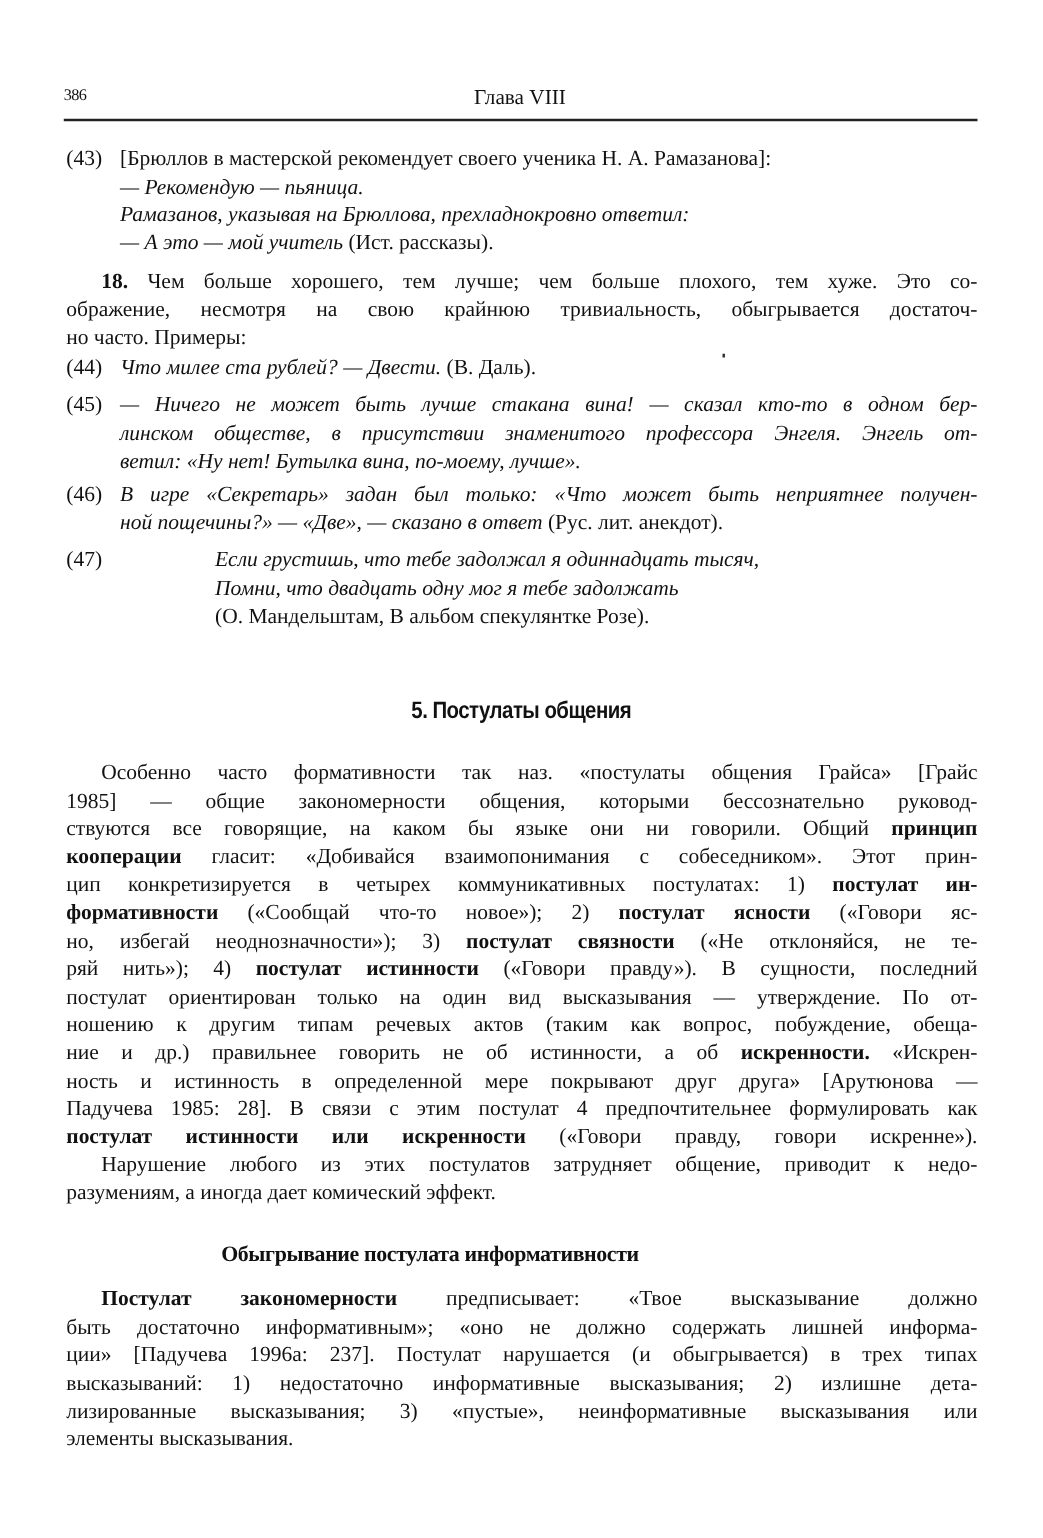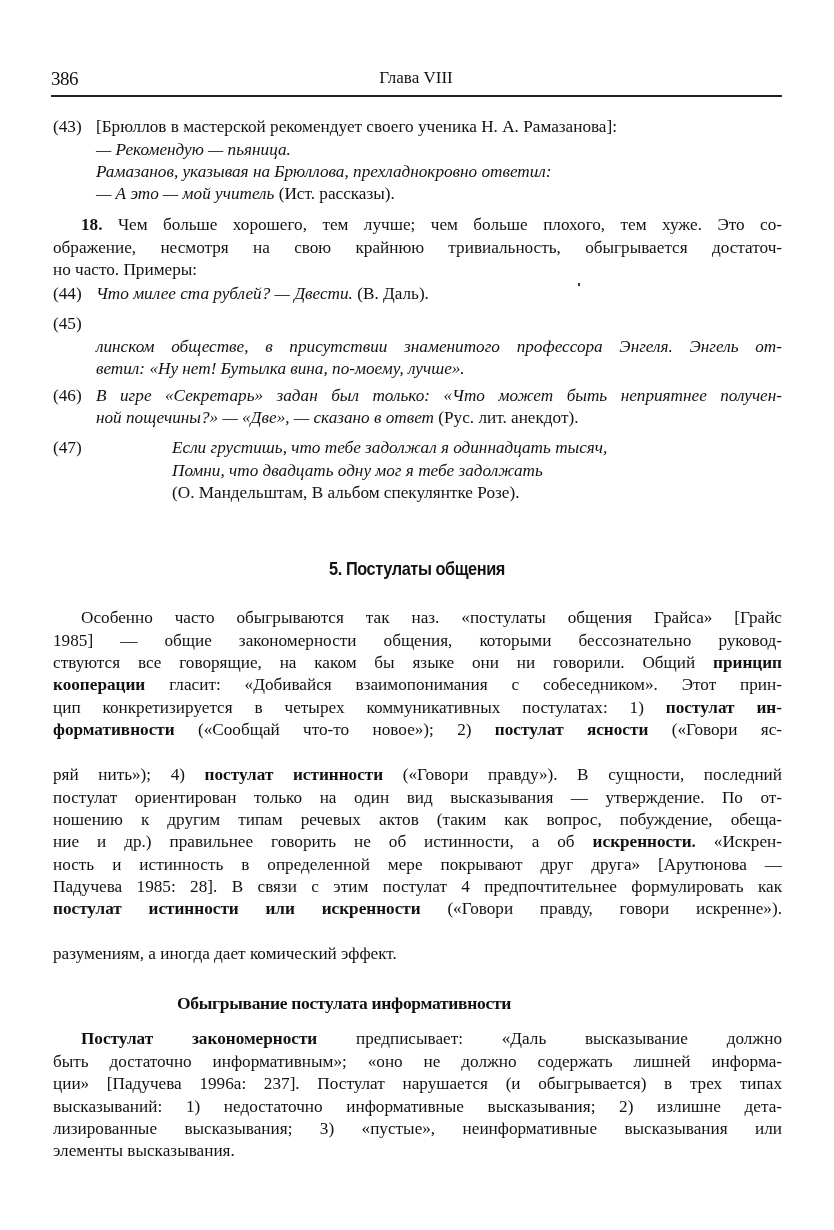--- a/index.html
+++ b/index.html
@@ -1,21 +1,21 @@
 <!DOCTYPE html>
 <html><head>
   <meta charset="utf-8">
   <style>
     html, body { margin: 0; padding: 0; background: #ffffff; }
     body { width: 834px; height: 1230px; position: relative; overflow: hidden;
            font-family: "Liberation Serif", "DejaVu Serif", serif; color: #111; }
     .page { position: absolute; left: 0; top: 0; width: 834px; height: 1230px; }
 
     .running-head { position: absolute; left: 51px; top: 68px; width: 730px; height: 26px; }
-    .page-number { position: absolute; left: 0; top: 0; font-size: 19px; letter-spacing: -0.5px; }
+    .page-number { position: absolute; left: 0; top: 0; font-size: 13px; letter-spacing: -0.5px; }
     .chapter-title { position: absolute; left: 0; width: 100%; top: 0; text-align: center;
                      font-size: 17px; }
     .head-rule { position: absolute; left: 51px; top: 95px; width: 731px; height: 2px; background: #222; }
 
     .line { position: absolute; left: 0; white-space: nowrap; font-size: 17.2px; line-height: 22px; }
     .just { display: block; text-align: justify; text-align-last: justify; white-space: normal; width: 729px; }
     .ex-num { position: absolute; left: 53px; font-size: 17.2px; line-height: 22px; }
     .it { font-style: italic; }
     .b { font-weight: bold; }
 
@@ -53,20 +53,23 @@
     </div>
   <div class="line" style="left:53px; top:259px">но часто. Примеры:</div>
 
   <span class="ex-num" style="top:283px">(44)</span>
   <div class="line" style="left:96px; top:283px">
     <span class="it">Что милее ста рублей? — Двести.</span><span> (В. Даль).</span>
   </div>
   <div class="stray-mark"></div>
 
   <span class="ex-num" style="top:313px">(45)</span>
+  <div class="line it" style="left:96px; top:313px; width:686px">
+      <span class="just" style="width:686px">— Ничего не может быть лучше стакана вина! — сказал кто-то в одном бер-</span>
+    </div>
   <div class="line it" style="left:96px; top:336px; width:686px">
       <span class="just" style="width:686px">линском обществе, в присутствии знаменитого профессора Энгеля. Энгель от-</span>
     </div>
   <div class="line it" style="left:96px; top:358px">ветил: «Ну нет! Бутылка вина, по-моему, лучше».</div>
 
   <span class="ex-num" style="top:385px">(46)</span>
   <div class="line it" style="left:96px; top:385px; width:686px">
       <span class="just" style="width:686px">В игре «Секретарь» задан был только: «Что может быть неприятнее получен-</span>
     </div>
   <div class="line" style="left:96px; top:407px">
@@ -74,36 +77,39 @@
   </div>
 
   <span class="ex-num" style="top:437px">(47)</span>
   <div class="line it" style="left:172px; top:460px">Помни, что двадцать одну мог я тебе задолжать</div>
   <div class="line it" style="left:172px; top:437px">Если грустишь, что тебе задолжал я одиннадцать тысяч,</div>
   <div class="line" style="left:172px; top:482px">(О. Мандельштам, В альбом спекулянтке Розе).</div>
 
   <div class="section-title" style="top:558px">5. Постулаты общения</div>
 
   <div class="line" style="left:53px; top:607px">
-      <span class="just" style="padding-left:28px; box-sizing:border-box">Особенно часто обыгрываются так наз. «постулаты общения Грайса» [Грайс</span>
+      <span class="just" style="padding-left:28px; box-sizing:border-box">Особенно часто формативности так наз. «постулаты общения Грайса» [Грайс</span>
     </div>
   <div class="line" style="left:53px; top:630px">
       <span class="just">1985] — общие закономерности общения, которыми бессознательно руковод-</span>
     </div>
   <div class="line" style="left:53px; top:652px">
       <span class="just"><span>ствуются все говорящие, на каком бы языке они ни говорили. Общий </span><span class="b">принцип</span></span>
     </div>
   <div class="line" style="left:53px; top:674px">
       <span class="just"><span class="b">кооперации</span><span> гласит: «Добивайся взаимопонимания с собеседником». Этот прин-</span></span>
     </div>
   <div class="line" style="left:53px; top:697px">
       <span class="just"><span>цип конкретизируется в четырех коммуникативных постулатах: 1) </span><span class="b">постулат ин-</span></span>
     </div>
   <div class="line" style="left:53px; top:719px">
       <span class="just"><span class="b">формативности</span><span> («Сообщай что-то новое»); 2) </span><span class="b">постулат ясности</span><span> («Говори яс-</span></span>
+    </div>
+  <div class="line" style="left:53px; top:742px">
+      <span class="just"><span>но, избегай неоднозначности»); 3) </span><span class="b">постулат связности</span><span> («Не отклоняйся, не те-</span></span>
     </div>
   <div class="line" style="left:53px; top:764px">
       <span class="just"><span>ряй нить»); 4) </span><span class="b">постулат истинности</span><span> («Говори правду»). В сущности, последний</span></span>
     </div>
   <div class="line" style="left:53px; top:787px">
       <span class="just">постулат ориентирован только на один вид высказывания — утверждение. По от-</span>
     </div>
   <div class="line" style="left:53px; top:831px">
       <span class="just"><span>ние и др.) правильнее говорить не об истинности, а об </span><span class="b">искренности.</span><span> «Искрен-</span></span>
     </div>
@@ -113,26 +119,29 @@
   <div class="line" style="left:53px; top:854px">
       <span class="just">ность и истинность в определенной мере покрывают друг друга» [Арутюнова —</span>
     </div>
   <div class="line" style="left:53px; top:876px">
       <span class="just">Падучева 1985: 28]. В связи с этим постулат 4 предпочтительнее формулировать как</span>
     </div>
   <div class="line" style="left:53px; top:898px">
       <span class="just"><span class="b">постулат истинности или искренности</span><span> («Говори правду, говори искренне»).</span></span>
     </div>
 
+  <div class="line" style="left:53px; top:921px">
+      <span class="just" style="padding-left:28px; box-sizing:border-box">Нарушение любого из этих постулатов затрудняет общение, приводит к недо-</span>
+    </div>
   <div class="line" style="left:53px; top:943px">разумениям, а иногда дает комический эффект.</div>
 
   <div class="subsection-title" style="top:993px">Обыгрывание постулата информативности</div>
 
   <div class="line" style="left:53px; top:1028px">
-      <span class="just" style="padding-left:28px; box-sizing:border-box"><span class="b">Постулат закономерности</span><span> предписывает: «Даль высказывание должно</span></span>
+      <span class="just" style="padding-left:28px; box-sizing:border-box"><span class="b">Постулат закономерности</span><span> предписывает: «Твое высказывание должно</span></span>
     </div>
   <div class="line" style="left:53px; top:1051px">
       <span class="just">быть достаточно информативным»; «оно не должно содержать лишней информа-</span>
     </div>
   <div class="line" style="left:53px; top:1073px">
       <span class="just">ции» [Падучева 1996а: 237]. Постулат нарушается (и обыгрывается) в трех типах</span>
     </div>
   <div class="line" style="left:53px; top:1096px">
       <span class="just">высказываний: 1) недостаточно информативные высказывания; 2) излишне дета-</span>
     </div>

